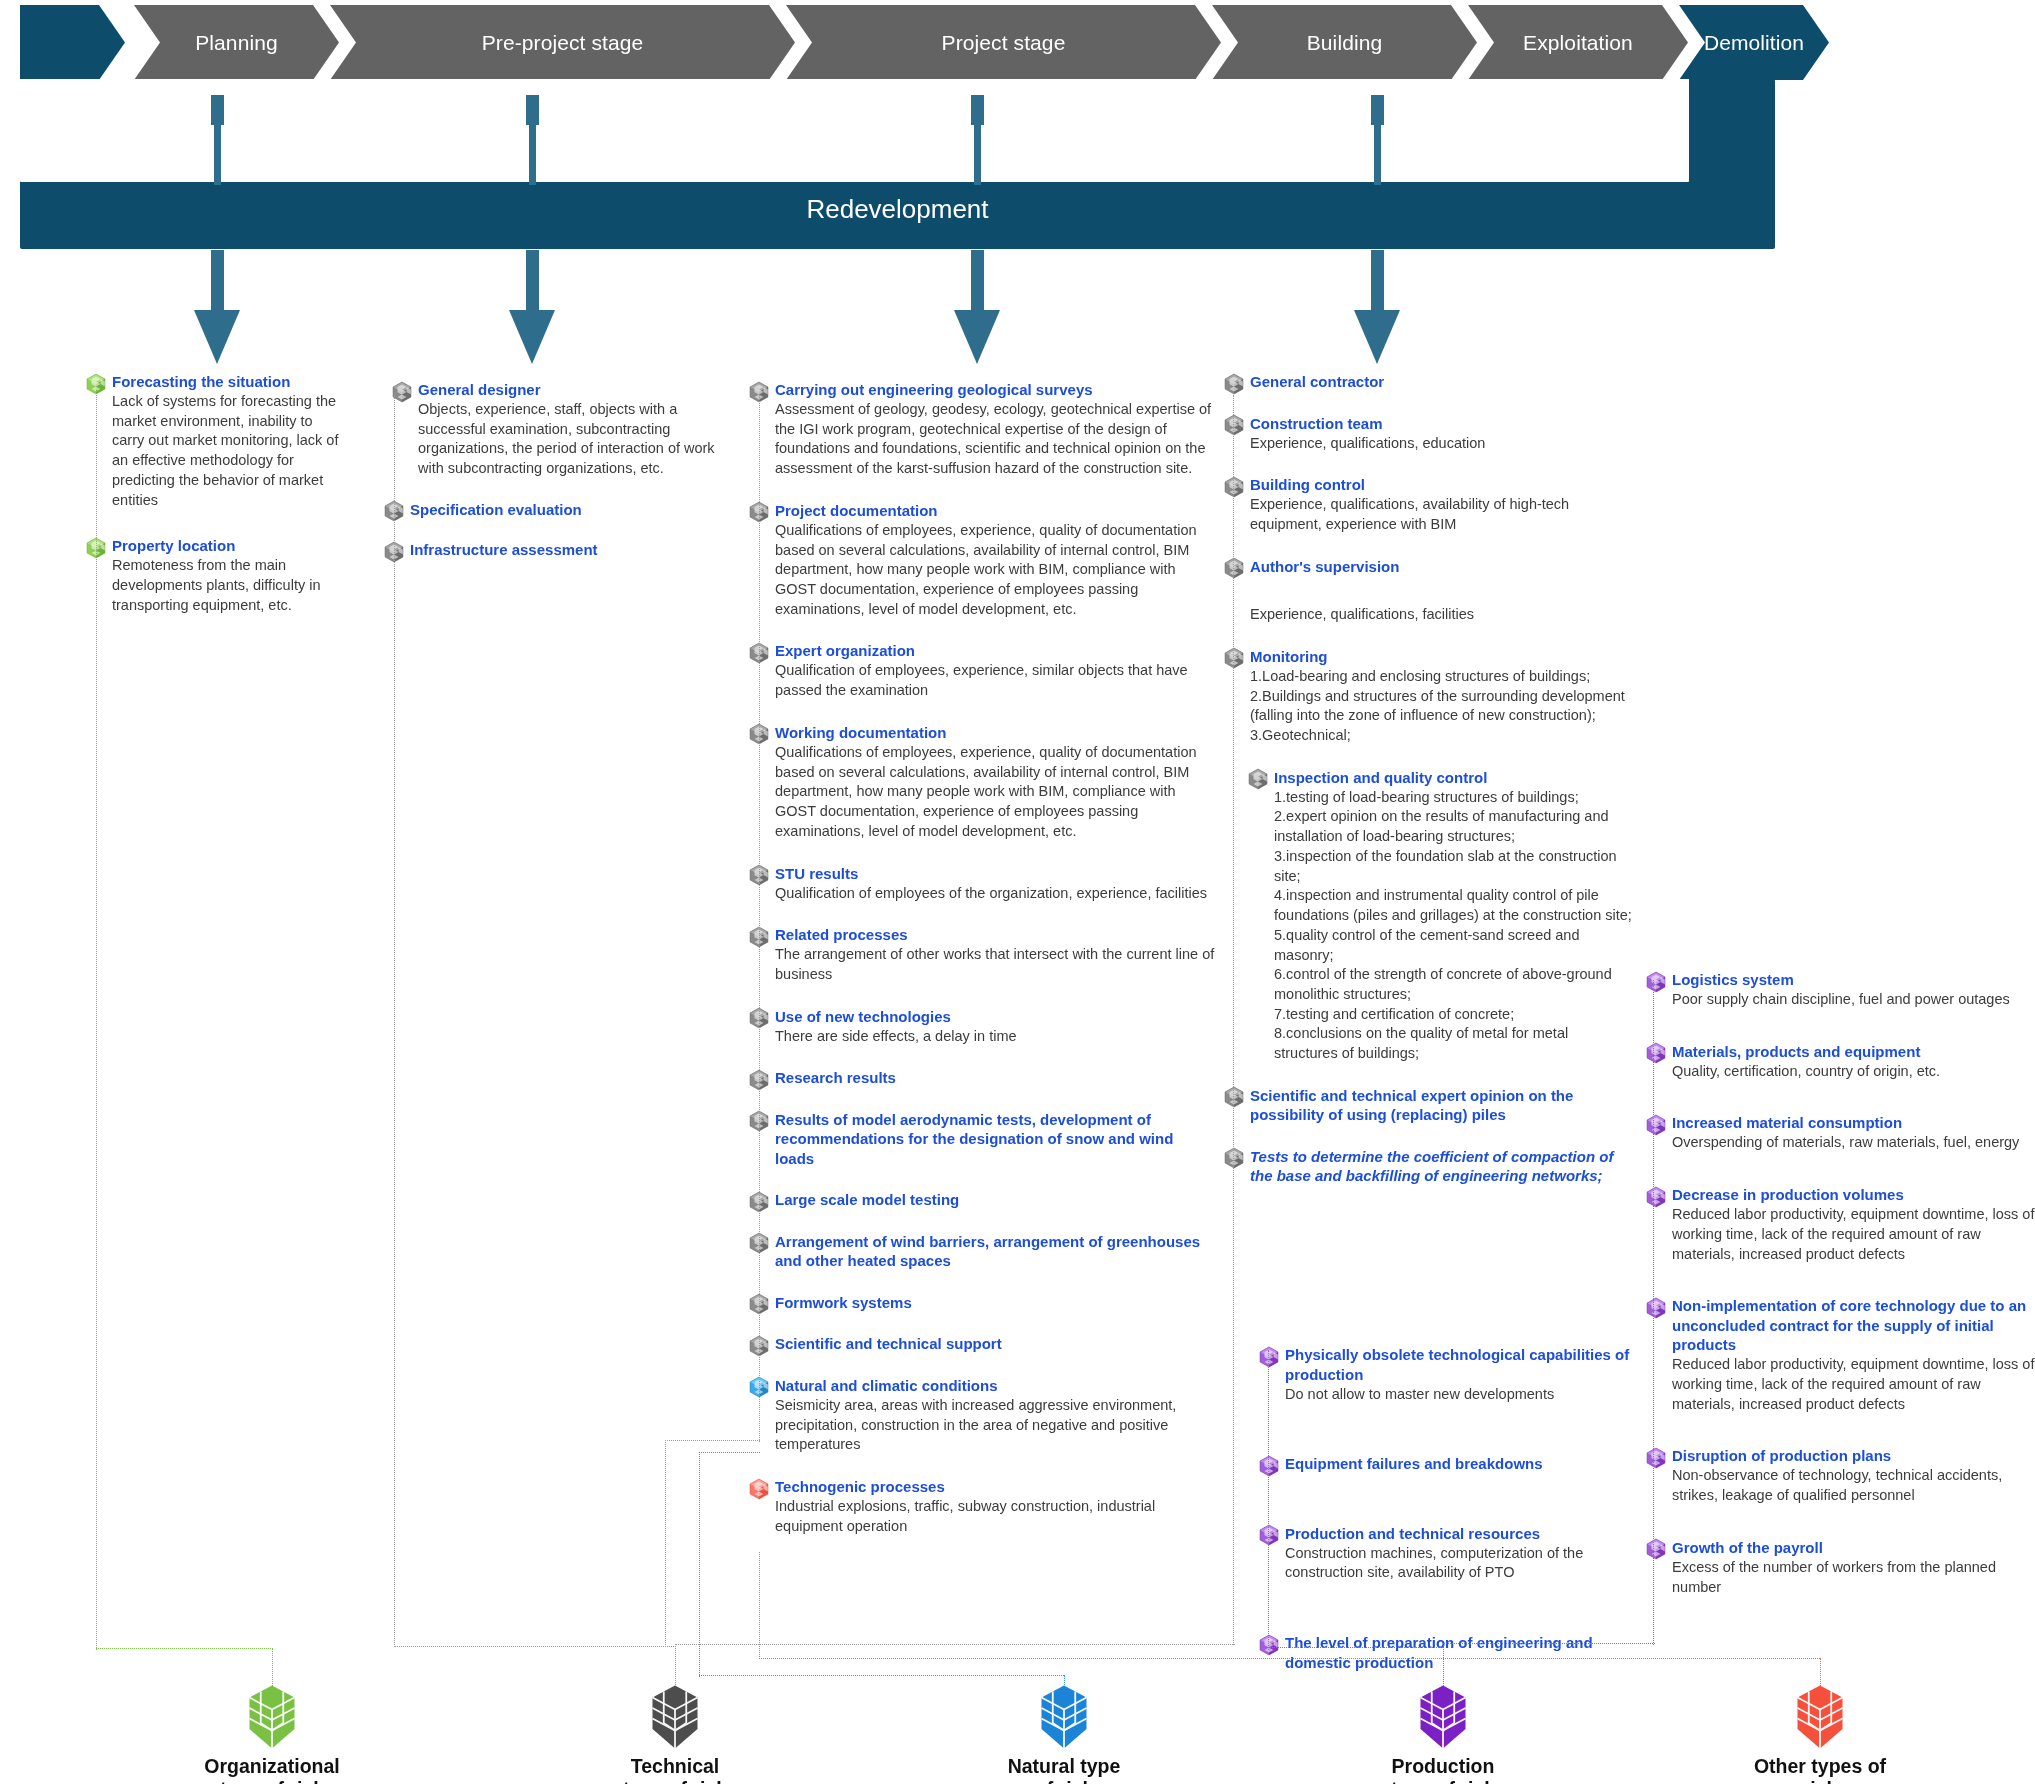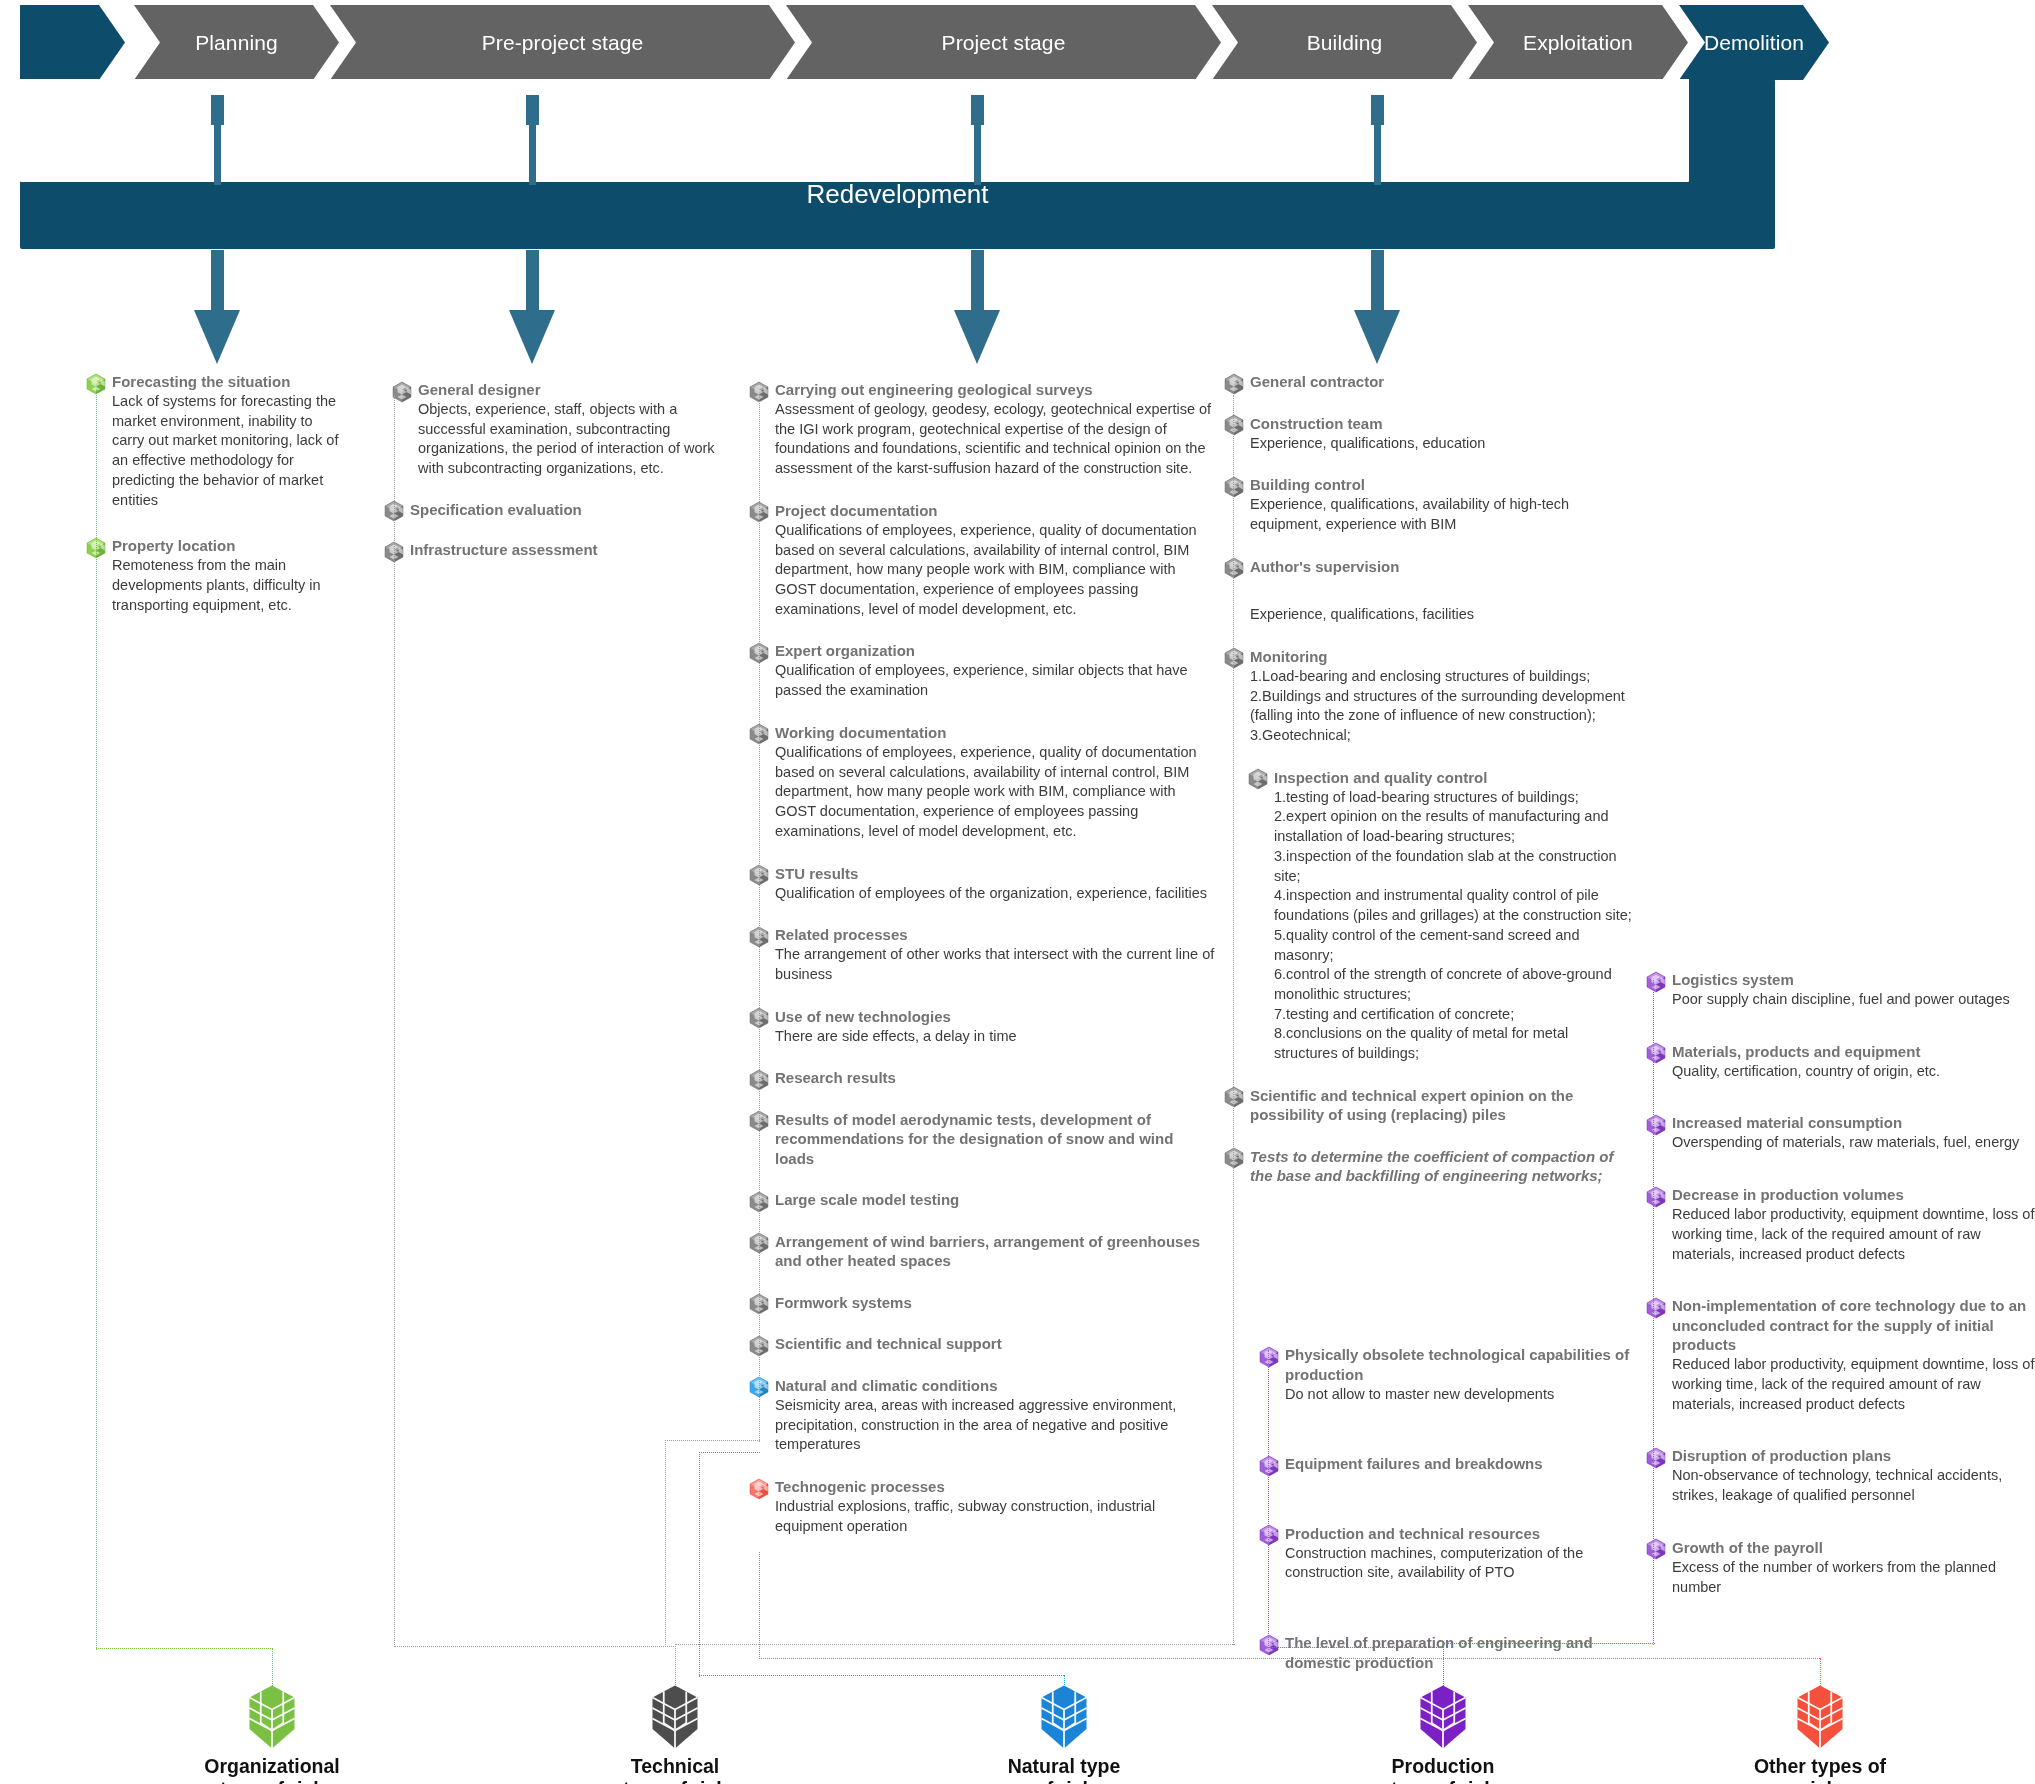--- a/index.html
+++ b/index.html
@@ -25,35 +25,35 @@
   
   #redev-block{
     position:absolute;left:20px;top:79px;width:1755px;height:170px;
     background:#0d4d6b;border-radius:2px;
   }
   #redev-notch{
     position:absolute;left:20px;top:79px;width:1669px;height:103px;
     background:#fff;border-radius:0 0 1px 1px;
   }
   #redev-label{
-    position:absolute;left:20px;top:179px;width:1755px;text-align:center;
+    position:absolute;left:20px;top:194px;width:1755px;text-align:center;
     color:#fff;font-size:26px;
   }
   .tick{position:absolute;width:13px;background:#2e6d8c;}
   .conn{position:absolute;width:7px;background:#2e6d8c;}
   .down-arrow{position:absolute;width:0;height:0;
     border-left:23px solid transparent;border-right:23px solid transparent;
     border-top:54px solid #2e6d8c;}
   .down-stem{position:absolute;width:13px;background:#2e6d8c;}
 
   
   .col{position:absolute;top:0;}
   .item{position:relative;margin-bottom:0;}
   .item .ttl{
-    font-weight:bold;font-size:15px;color:#737373;line-height:1.30;
+    font-weight:bold;font-size:15px;color:#1d4ed8;line-height:1.30;
     margin:0 0 0.5px 0;
   }
   .item .dsc{
     font-size:14.5px;color:#3c3c3c;line-height:1.36;margin:0;
   }
   .bullet{
     position:absolute;left:-26px;top:0.5px;width:20px;height:22px;
   }
   .bullet svg{display:block;width:20px;height:22px;}
 

